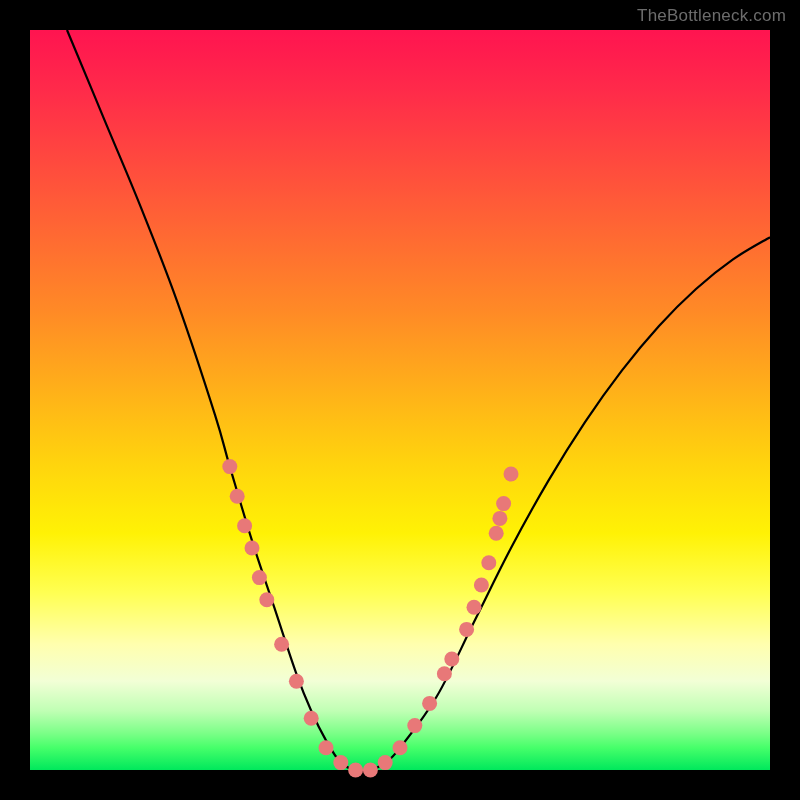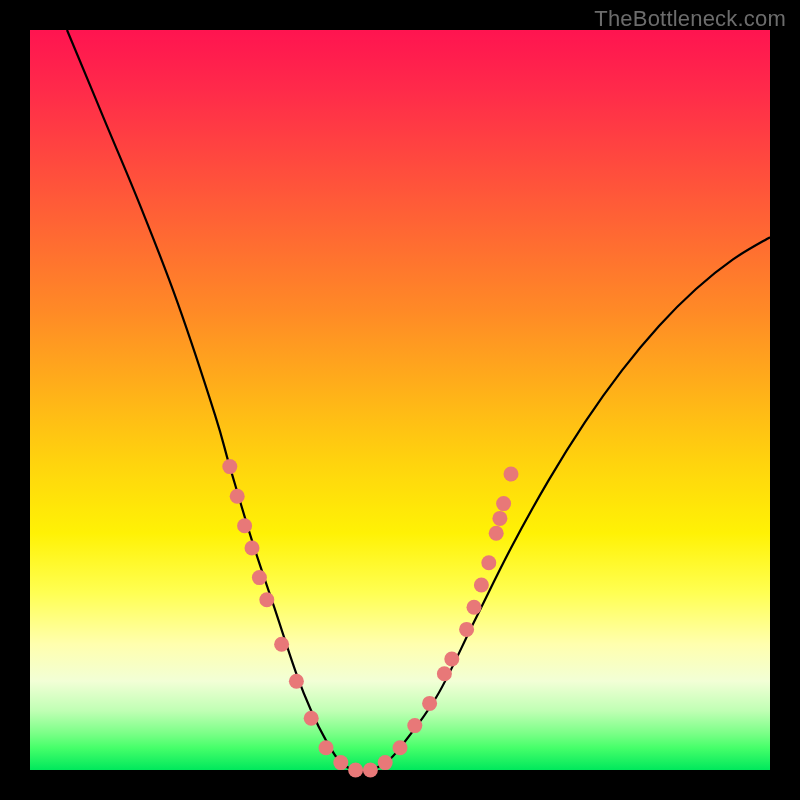--- a/index.html
+++ b/index.html
@@ -39,21 +39,21 @@
       #7cff88 95%,
       #46ff6a 97%,
       #00e85c 100%
     );
   }
   .watermark {
     position: absolute;
     top: 6px;
     right: 14px;
     color: #6c6c6c;
-    font-size: 22px;
+    font-size: 17px;
     font-weight: 500;
     letter-spacing: 0.2px;
     user-select: none;
   }
   svg.curve {
     position: absolute;
     left: 0; top: 0;
     width: 740px; height: 740px;
     overflow: visible;
   }

